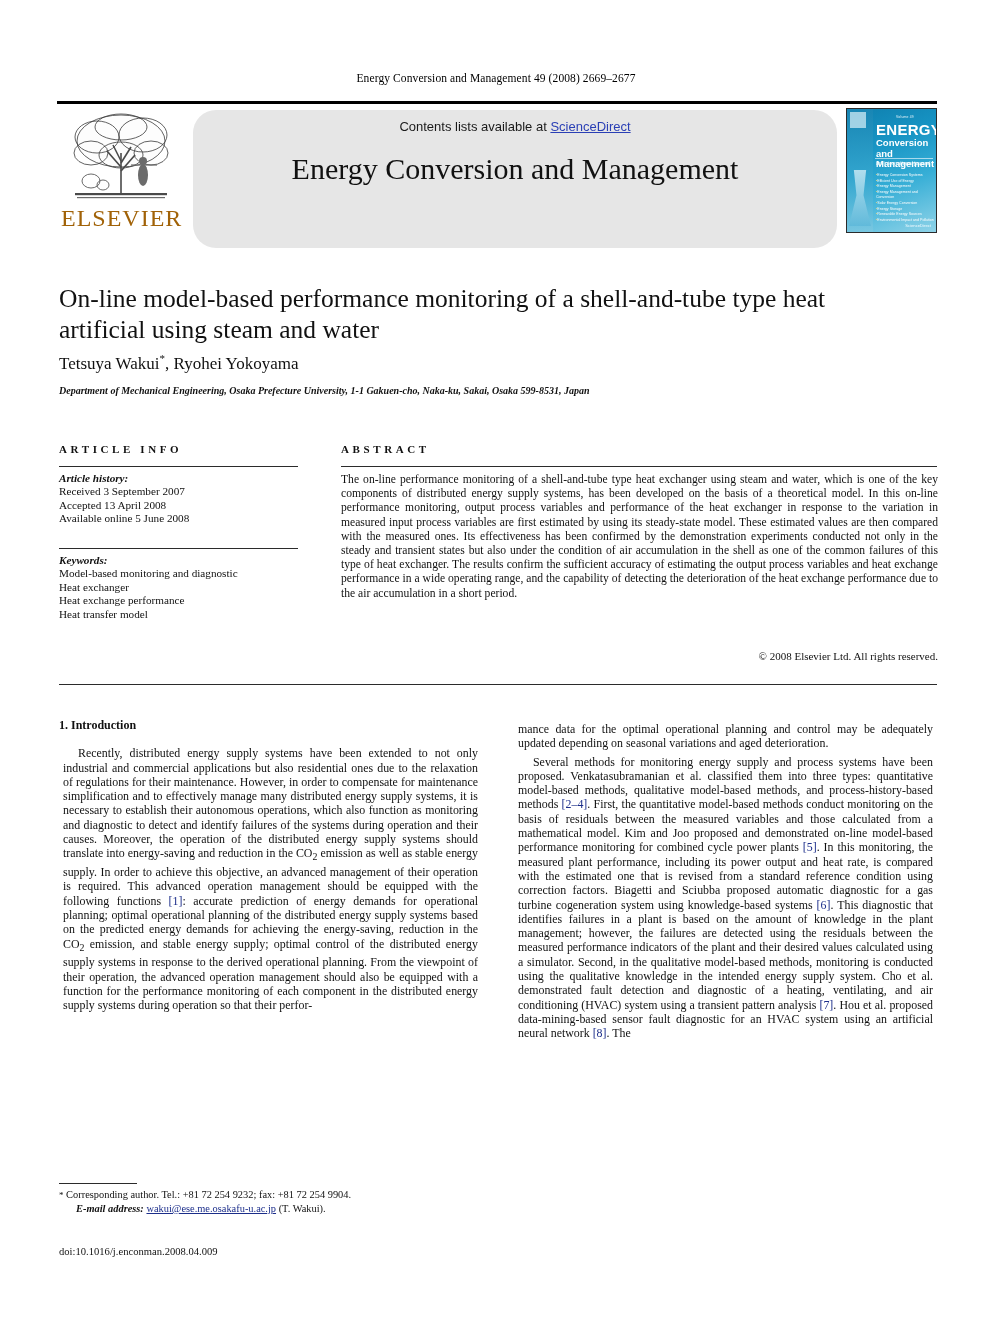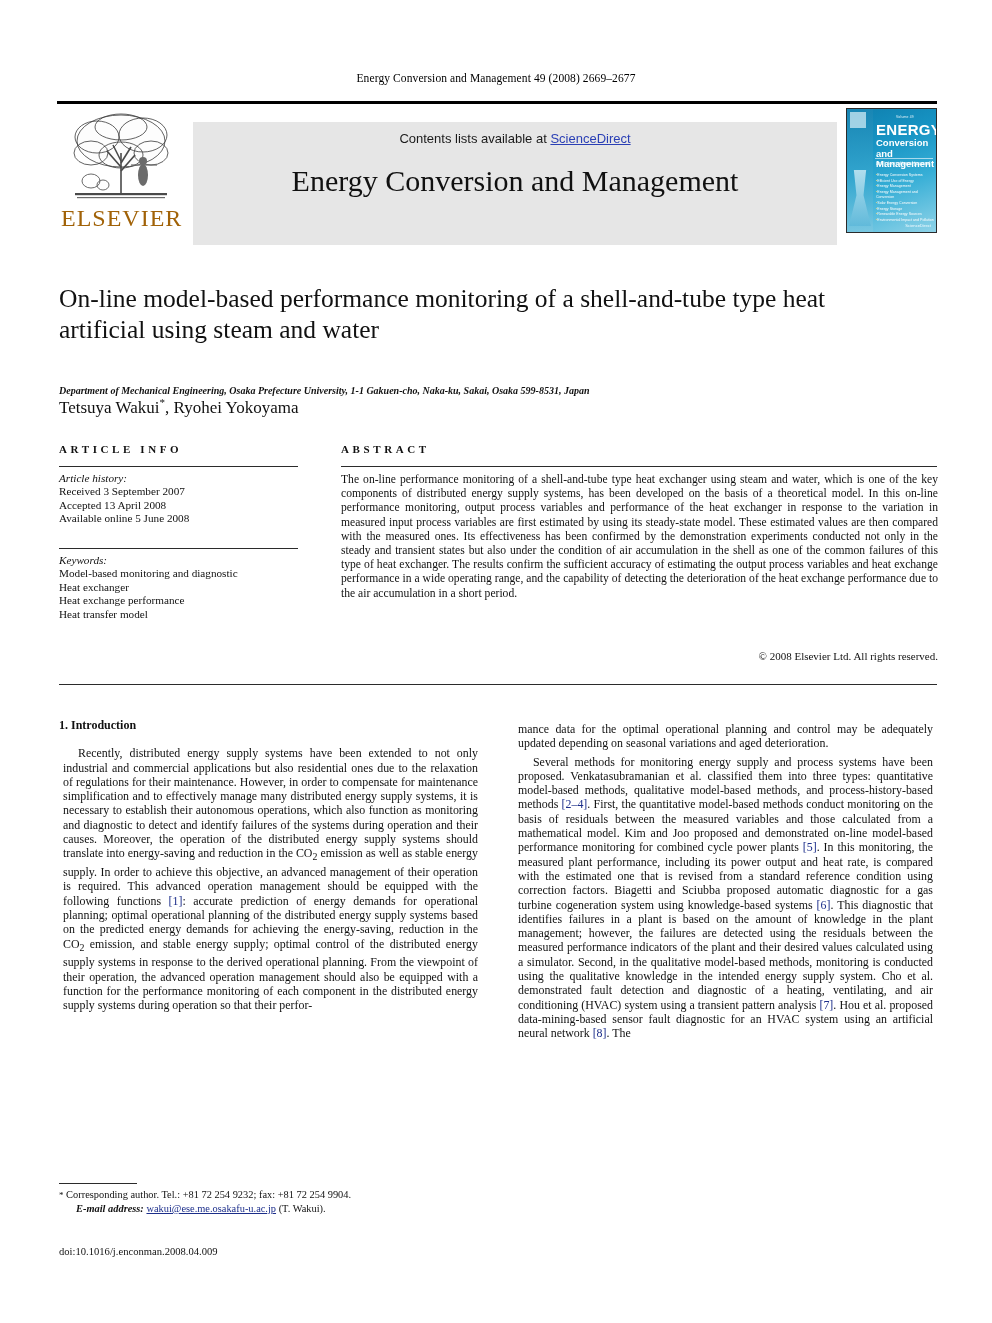--- a/index.html
+++ b/index.html
@@ -63,24 +63,25 @@
     left: 0; top: 96px;
     width: 118px;
     text-align: center;
     font-family: "Liberation Serif", serif;
     font-size: 24px;
     letter-spacing: 1px;
     color: #a16207;
   }
   .gray-band {
     position: absolute;
-    left: 136px; top: 21px;
+    left: 136px; top: 9px;
     width: 644px;
-    height: 123px;
+    height: 138px;
     background: #e6e6e6;
+    border-radius: 23px;
   }
   .contents-line {
     position: absolute;
     left: 0; top: 9px;
     width: 644px;
     text-align: center;
     font-family: "Liberation Sans", sans-serif;
     font-size: 13px;
     color: #1a1a1a;
   }
@@ -212,21 +213,20 @@
     font-size: 25.5px;
     line-height: 31px;
     color: #111;
   }
   .authors {
     position: absolute;
     left: 59px; top: 352px;
     width: 830px;
     font-size: 17px;
     color: #111;
-    margin-top: 44px;
   }
   .authors sup { font-size: 11px; }
   .affiliation {
     position: absolute;
     left: 59px; top: 385px;
     width: 830px;
     font-size: 10px;
     font-style: italic;
     font-weight: bold;
     color: #111;
@@ -258,21 +258,21 @@
     left: 59px;
     width: 239px;
     font-size: 11.2px;
     line-height: 13.4px;
     color: #111;
   }
   .info-history { top: 472px; }
   .info-keywords { top: 554px; }
   .info-block .lbl {
     font-style: italic;
-    font-weight: normal;
+    font-weight: bold;
   }
 
   .abstract {
     position: absolute;
     left: 341px; top: 473px;
     width: 597px;
     font-size: 11.6px;
     line-height: 14.2px;
     text-align: justify;
     color: #111;

